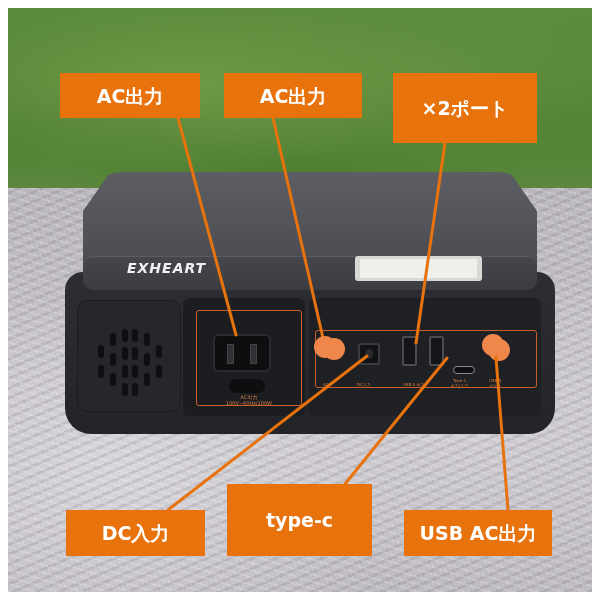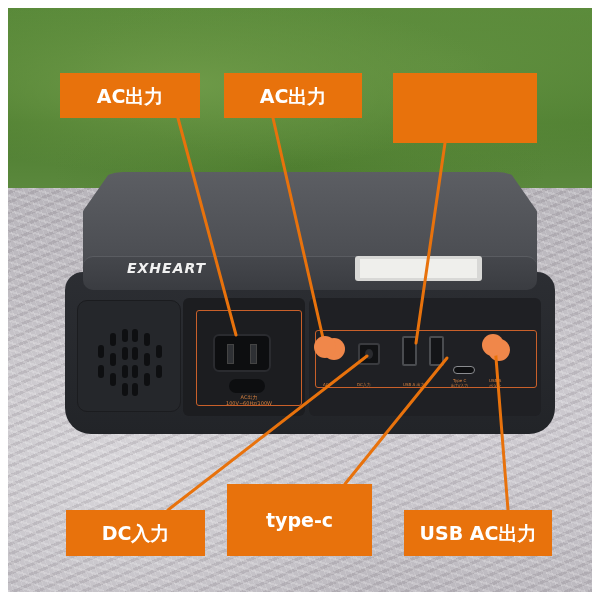--- a/index.html
+++ b/index.html
@@ -214,20 +214,21 @@
   <circle cx="493" cy="345" r="11" fill="#f0874a"></circle>
 </svg>
 
 <div class="callout" style="left:60px;top:73px;width:140px;height:45px;">
   <span>AC出力</span>
 </div>
 <div class="callout" style="left:224px;top:73px;width:138px;height:45px;">
   <span>AC出力</span>
 </div>
 <div class="callout" style="left:393px;top:73px;width:144px;height:70px;">
+  <span>×2ポート</span>
 </div>
 <div class="callout" style="left:66px;top:510px;width:139px;height:46px;">
   <span>DC入力</span>
 </div>
 <div class="callout" style="left:227px;top:484px;width:145px;height:72px;text-align:right;">
   <span>type-c</span>
 </div>
 <div class="callout" style="left:404px;top:510px;width:148px;height:46px;">
   <span>USB AC出力</span>
 </div>

